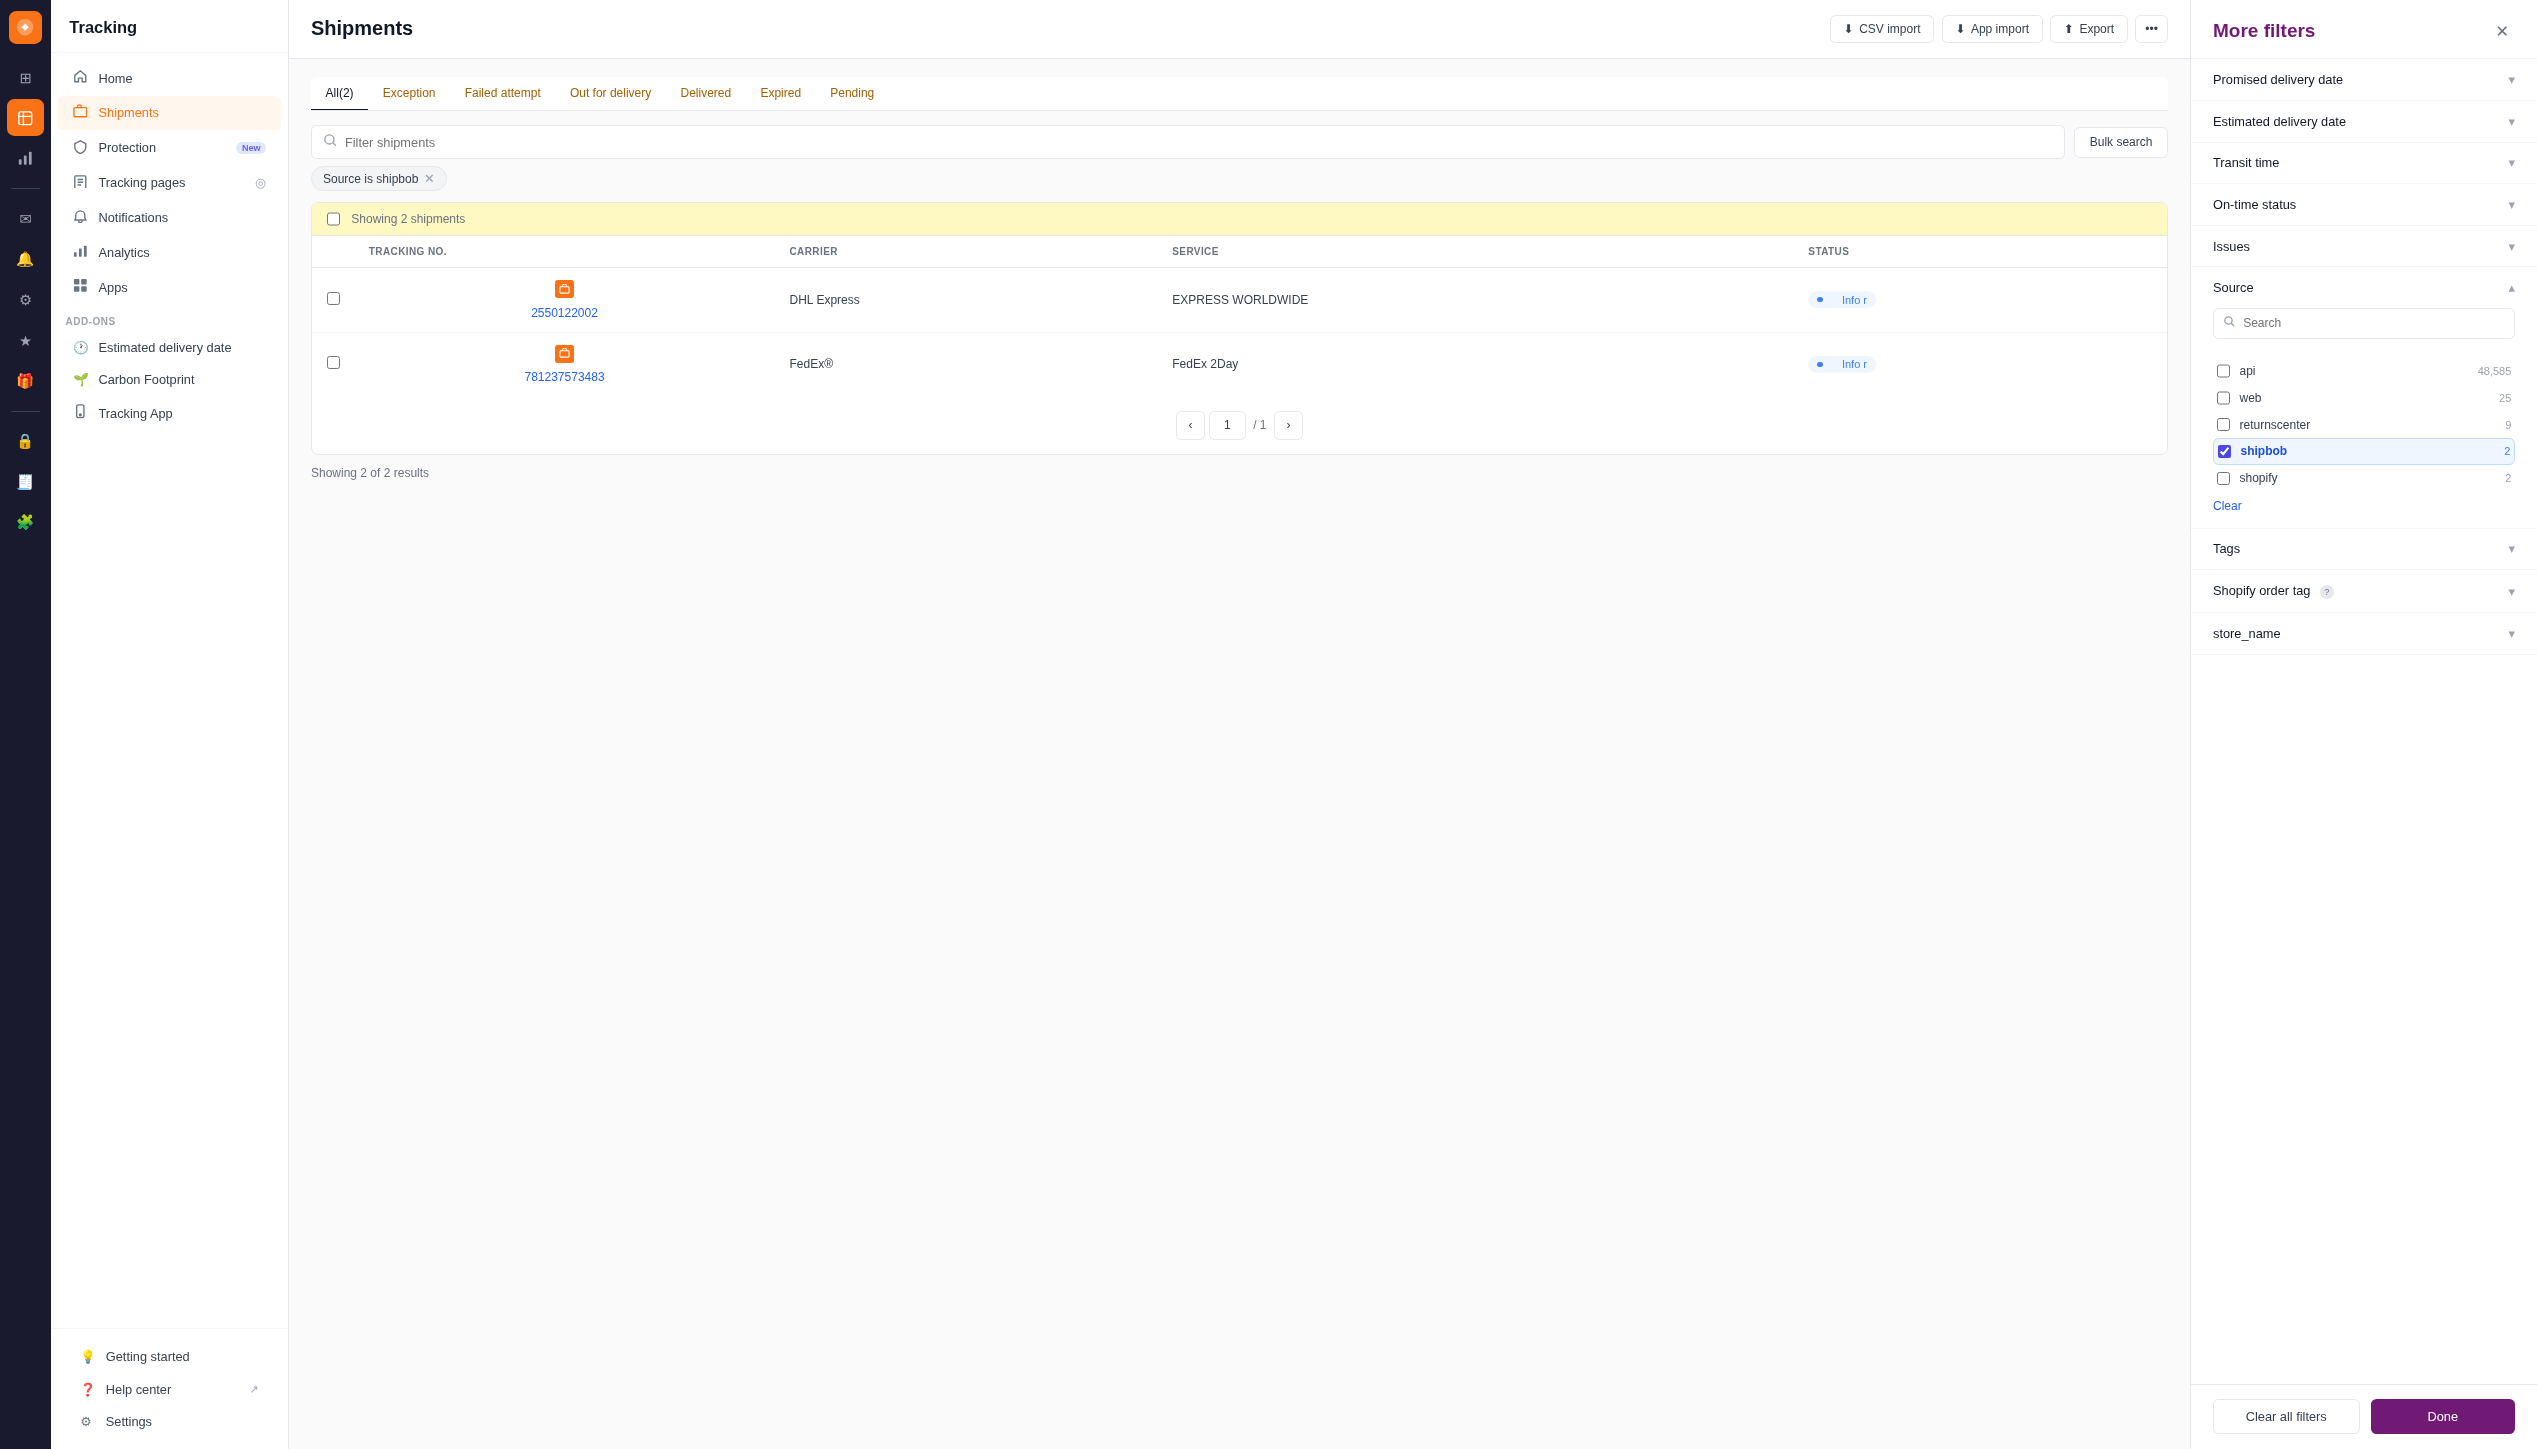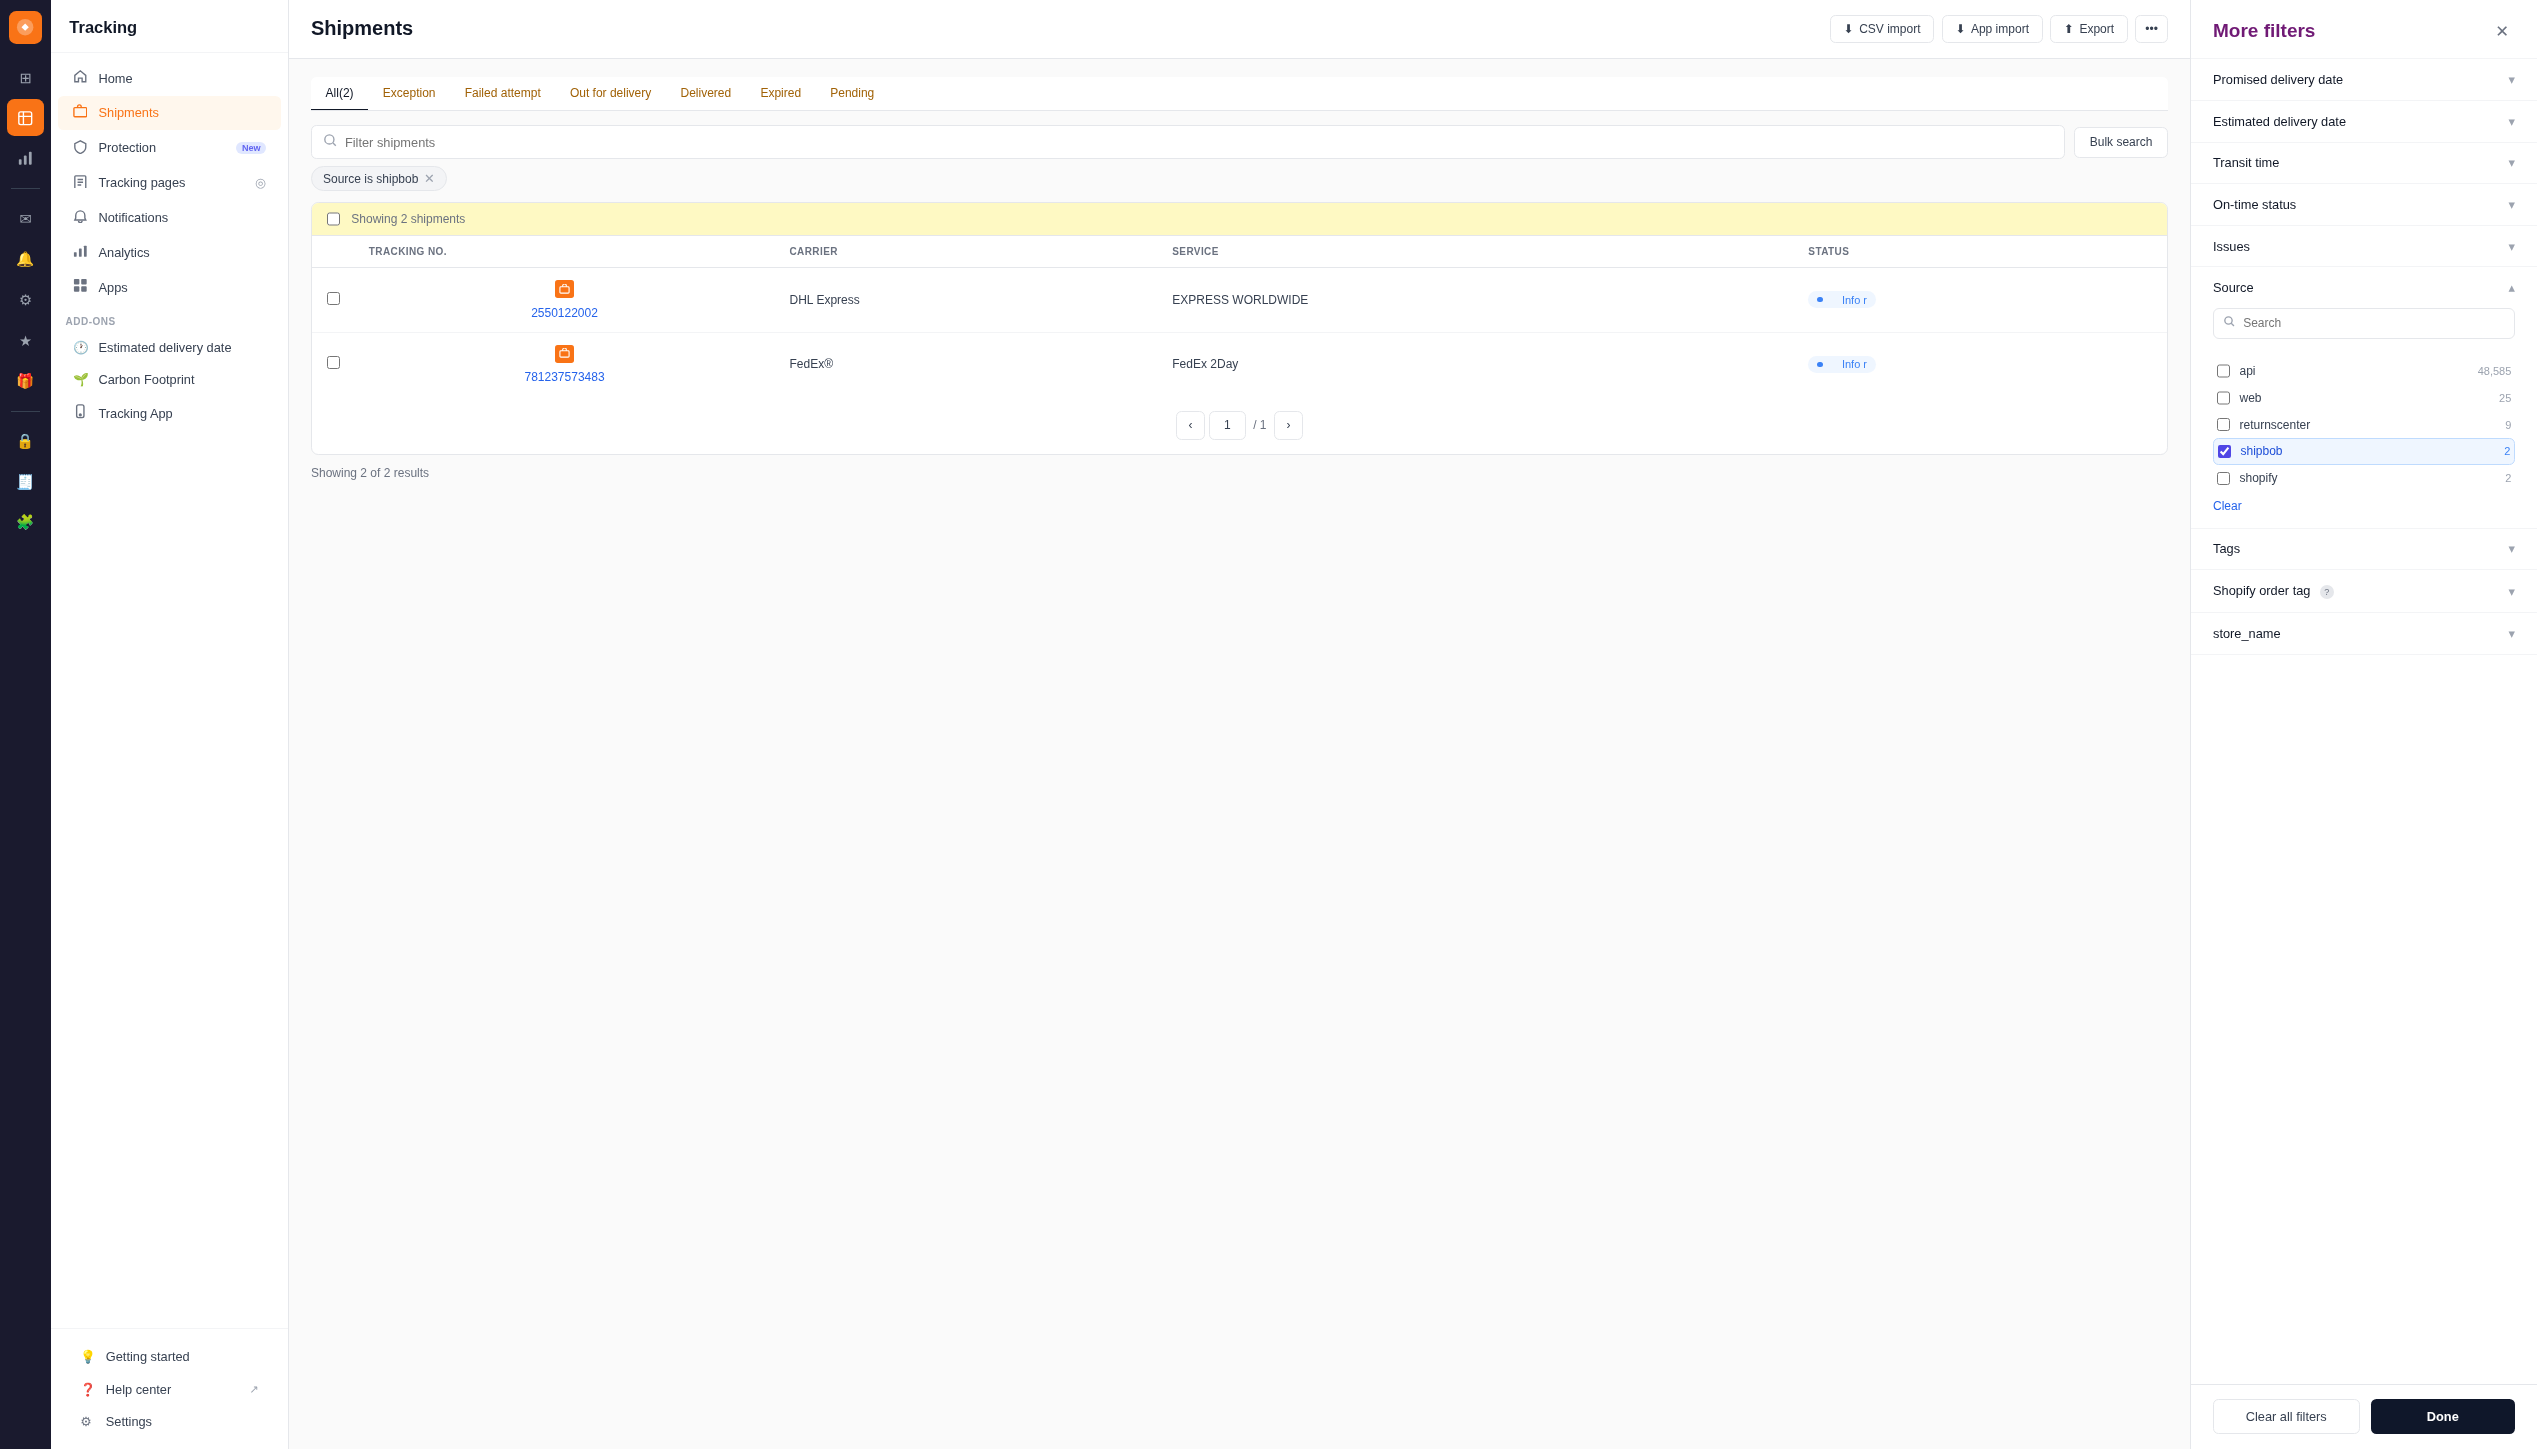--- a/index.html
+++ b/index.html
@@ -320,21 +320,21 @@
     }
     .source-option input[type=checkbox] { width: 13.7px; height: 13.7px; accent-color: #4f46e5; }
     .source-name { flex: 1; font-size: 12px; color: #374151; }
     .source-count { font-size: 11px; color: #9ca3af; }
     .source-option.selected {
       background: #eff6ff;
       border: 0.9px solid #bfdbfe;
       border-radius: 5.5px;
       padding: 5.5px 3.7px;
     }
-    .source-option.selected .source-name { color: #1d4ed8; font-weight: 400; }
+    .source-option.selected .source-name { color: #1d4ed8; font-weight: 700; }
     .clear-link {
       color: #2563eb; font-size: 12px; cursor: pointer;
       margin-top: 7.3px; display: inline-block;
     }
 
     .filters-footer {
       padding: 14.6px 22px;
       border-top: 0.9px solid #e5e7eb;
       display: flex; gap: 11px;
     }
@@ -347,24 +347,24 @@
       color: #374151;
       font-size: 12.8px;
       font-weight: 500;
       cursor: pointer;
     }
     .done-btn {
       flex: 1;
       padding: 9.1px;
       border: none;
       border-radius: 5.5px;
-      background: #0f172a;
+      background: #701a75;
       color: white;
       font-size: 12.8px;
-      font-weight: 700;
+      font-weight: 400;
       cursor: pointer;
     }
 
     
     input[type=checkbox] { accent-color: #4f46e5; }
   </style>
 </head>
 <body>
 
 <div class="icon-bar">

